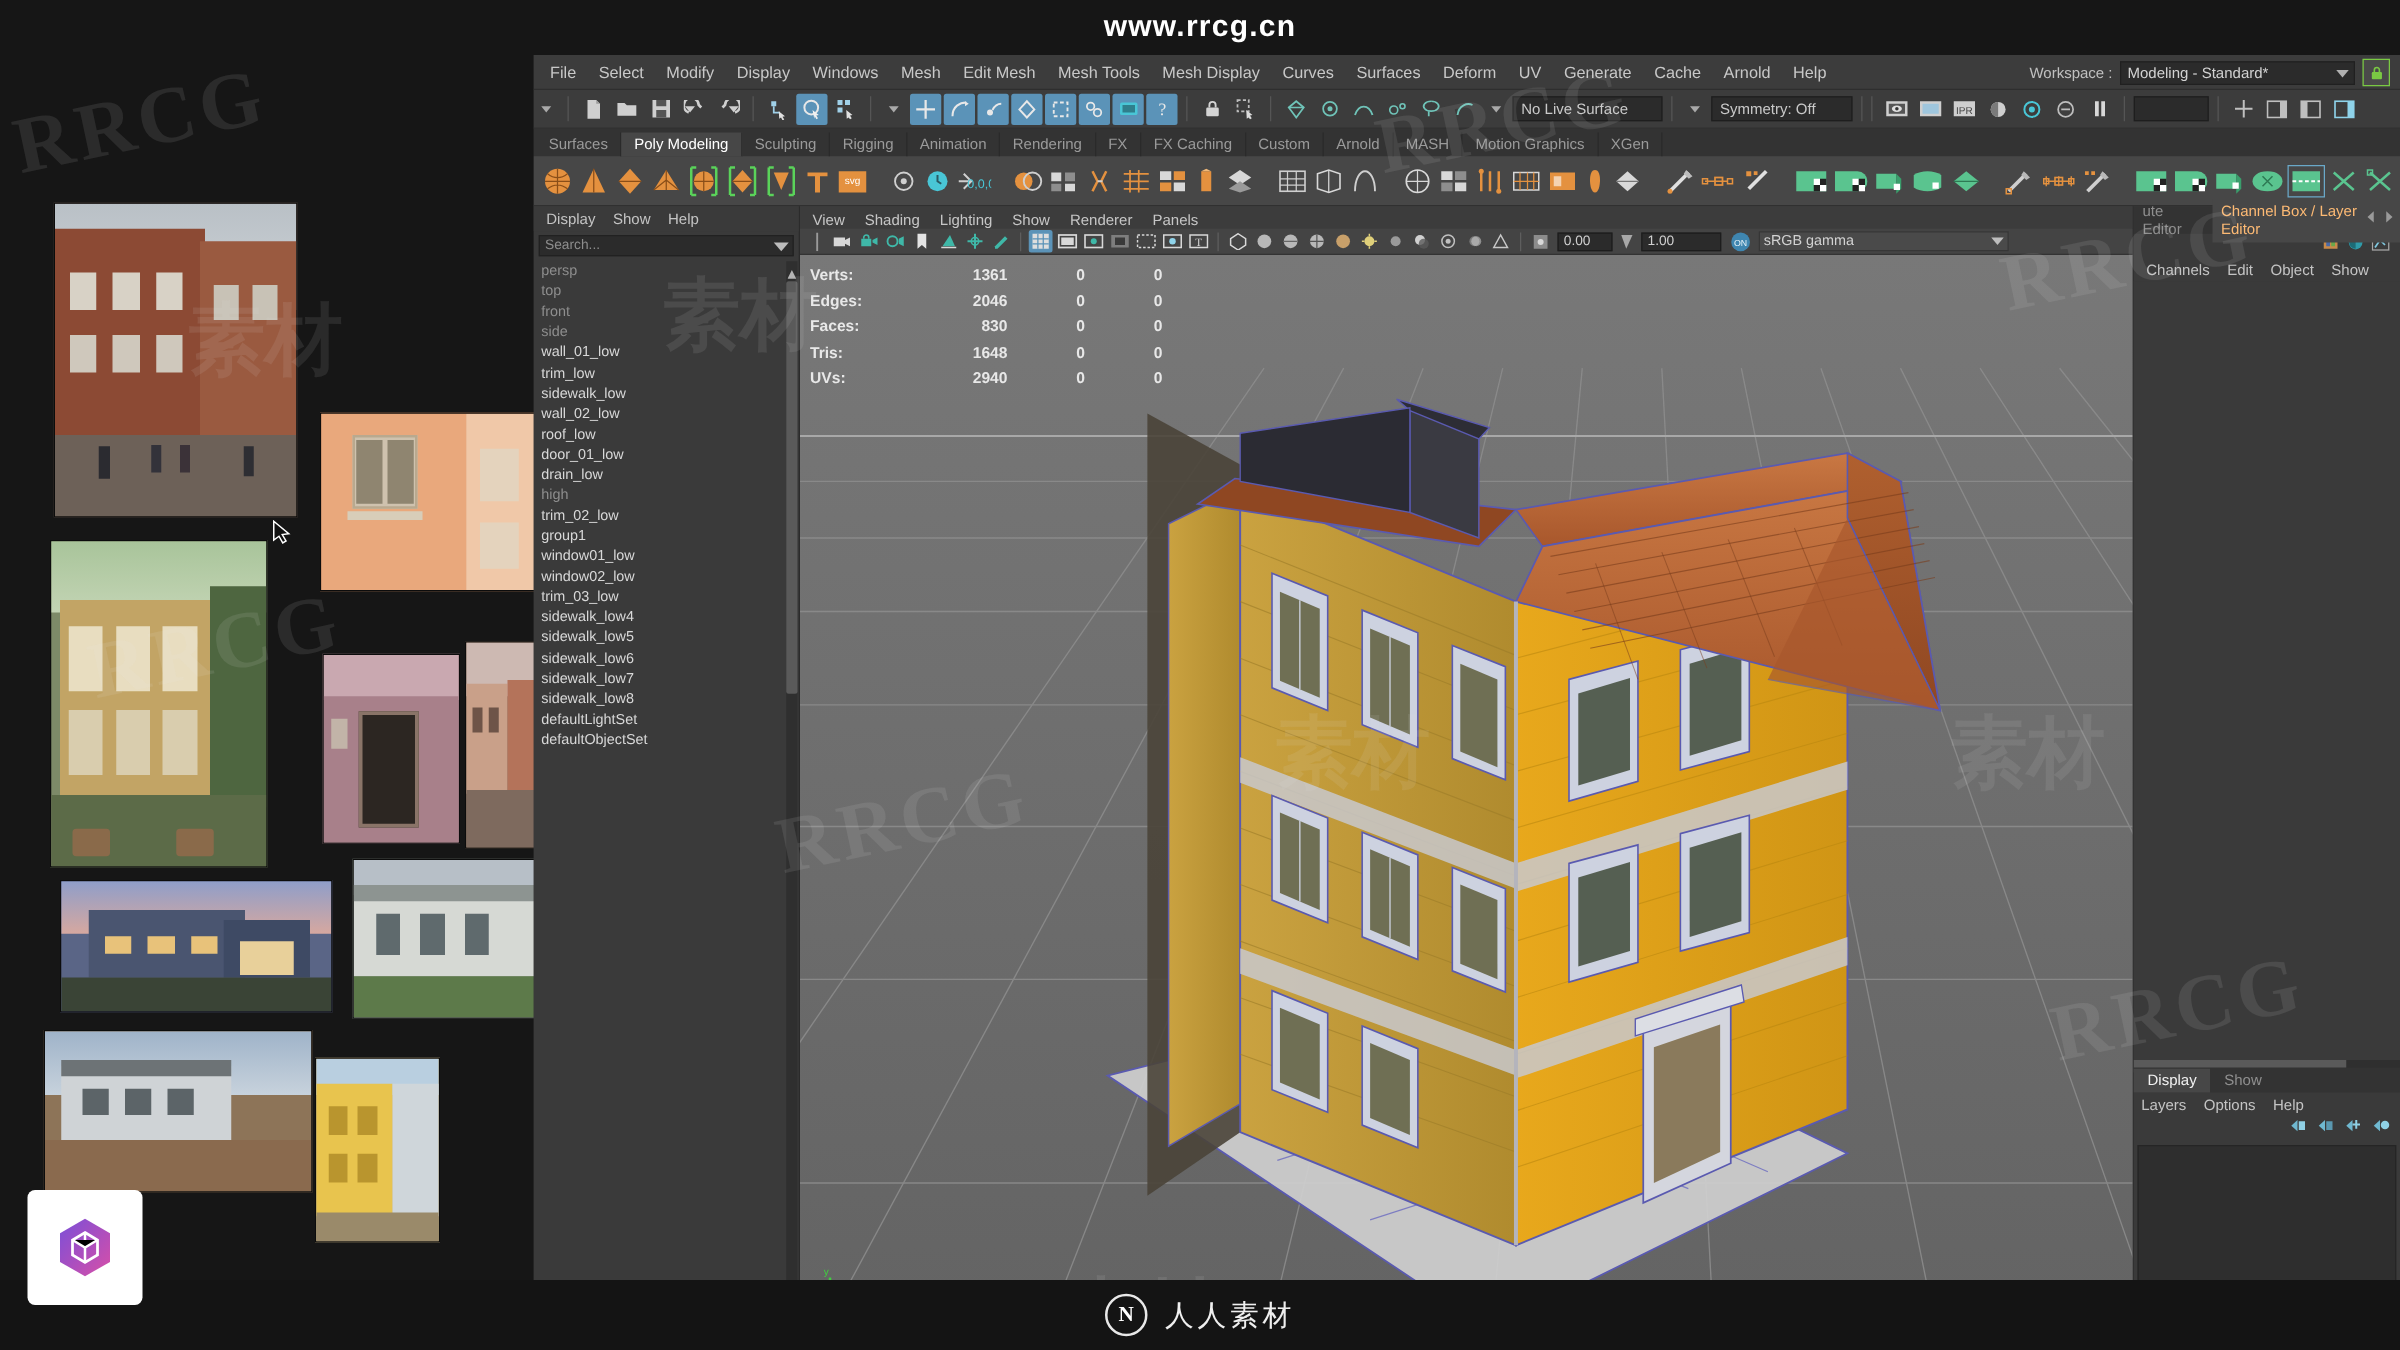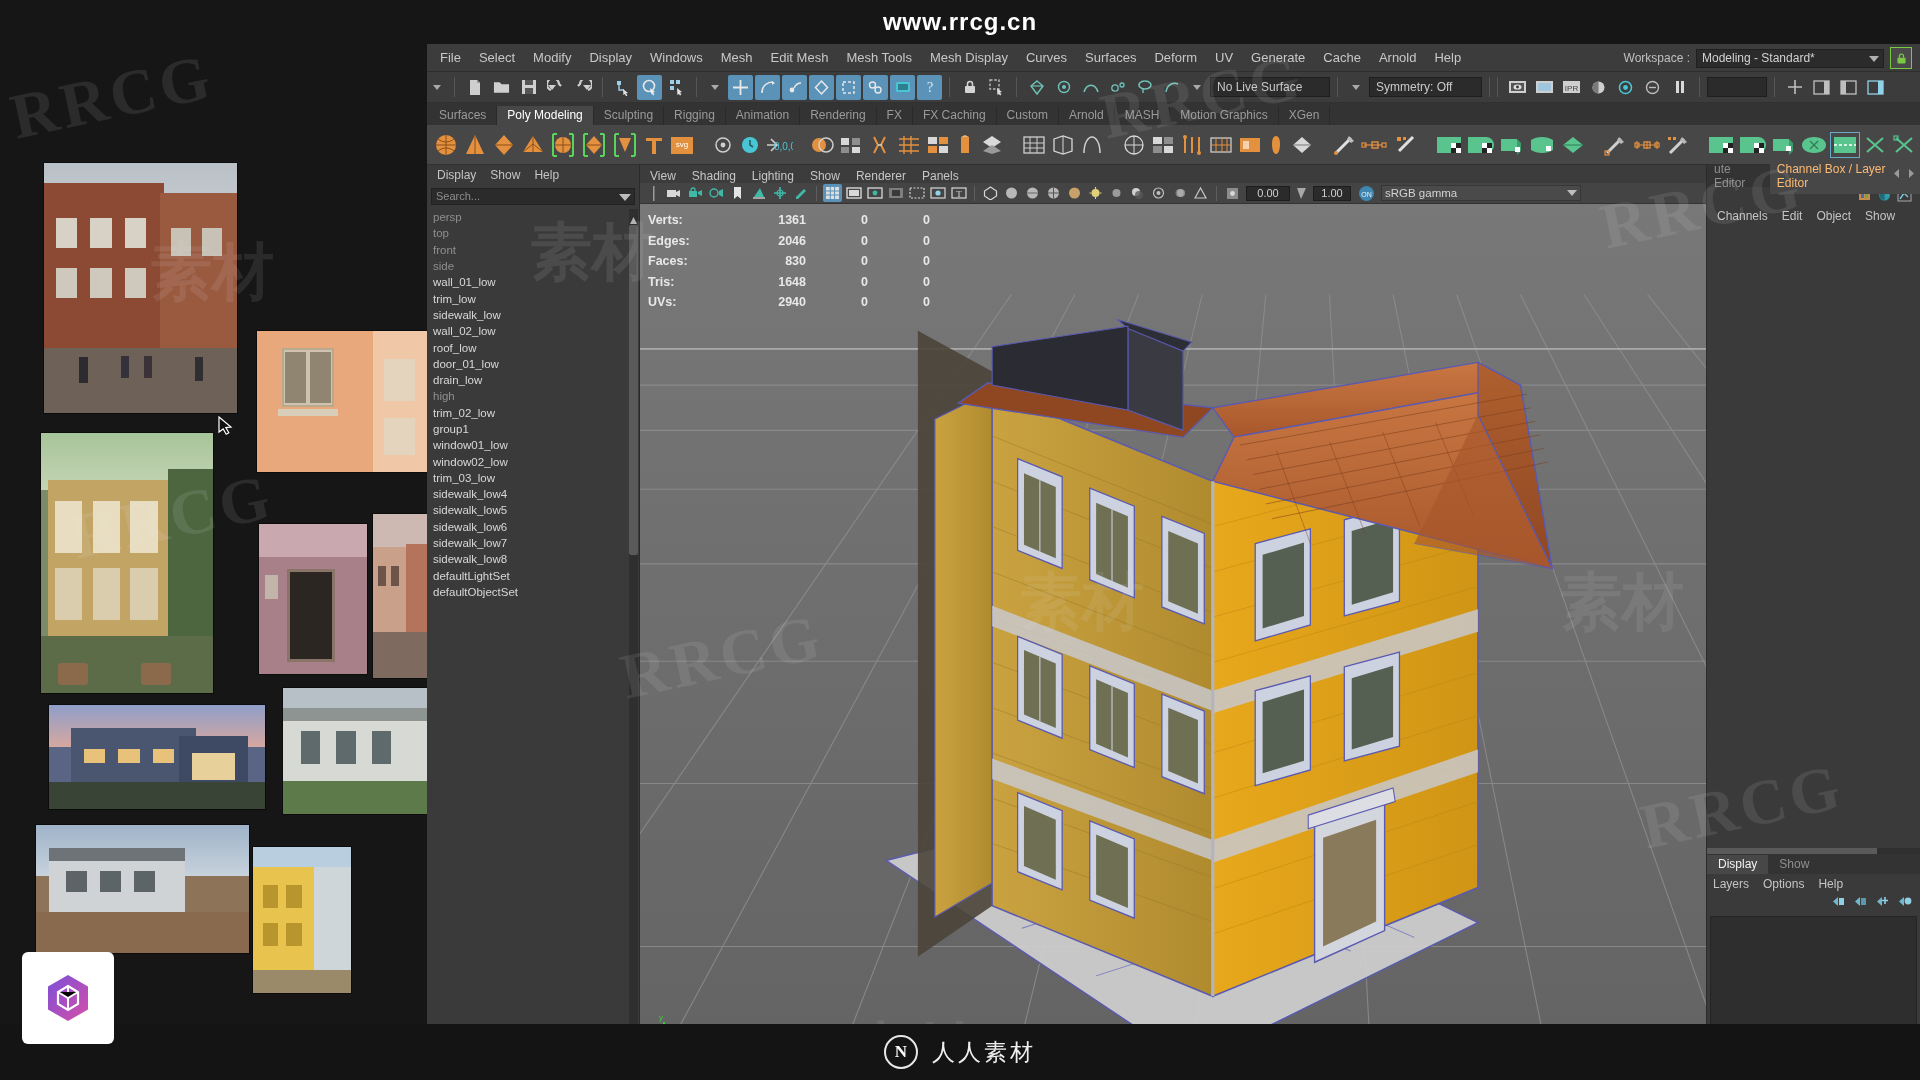--- a/index.html
+++ b/index.html
@@ -89,21 +89,21 @@
   #viewport { flex:1; position:relative; background:#3c3c3c; border-right:1px solid #2b2b2b; }
   .vp-menu { height:18px; display:flex; align-items:flex-end; gap:16px; padding-left:10px;
              font-size:12px; color:#c6c6c6; background:#3c3c3c; }
   .vp-icons { height:21px; background:#444; display:flex; align-items:center; gap:2px;
               padding-left:4px; border-bottom:1px solid #333; }
   .vi { width:19px; height:18px; display:flex; align-items:center; justify-content:center;
         position:relative; border-radius:2px; }
   .vi.on { background:#5b93b8; }
   .vi-sep { width:1px; height:15px; background:#5e5e5e; margin:0 4px; }
   .vp-field { height:15px; background:#2b2b2b; border:1px solid #1d1d1d; color:#d0d0d0;
-              font-size:11px; line-height:13px; padding:0 4px; text-align:center; }
+              font-size:11px; line-height:13px; padding:0 4px; text-align:left; }
   .cspace { height:16px; background:#4a4a4a; border:1px solid #363636; color:#d2d2d2;
             font-size:11.5px; line-height:14px; padding:0 3px; position:relative; width:200px; }
   .cspace .cv { position:absolute; right:3px; top:4px; border-left:5px solid transparent;
                 border-right:5px solid transparent; border-top:6px solid #bdbdbd; }
 
   #gl { position:absolute; left:0; right:0; top:39px; bottom:0; overflow:hidden;
         background:#6e6e6e; }
   .hud { position:absolute; left:8px; top:6px; font-size:12.5px; font-weight:bold;
          color:#e8e8e8; z-index:12; }
   .hud .row { display:flex; height:20.5px; align-items:center; }
@@ -1100,21 +1100,21 @@
               <circle cx="6.5" cy="6.5" r="2.4" fill="#d8d8d8"></circle>
             </svg>
           </div>
         <div class="vp-field" style="width:44px; margin-left:2px;">
           <span>0.00</span></div>
         <div class="vi">
           <svg width="11" height="13" viewBox="0 0 11 13">
               <path d="M1 1h9l-5 11z" fill="#a8a8a8"></path>
             </svg>
           </div>
-        <div class="vp-field" style="width:38px;">
+        <div class="vp-field" style="width:64px;">
           <span>1.00</span></div>
         <div class="vi" style="margin-left:4px;">
           <svg width="17" height="17" viewBox="0 0 17 17">
               <circle cx="8.5" cy="8.5" r="7.5" fill="#3f86b0"></circle>
               <text x="8.5" y="12" text-anchor="middle" font-size="7" fill="#e8f4fa" font-family="Liberation Sans, sans-serif">ON</text>
             </svg>
           </div>
         <div class="cspace" style="margin-left:3px;">
           <span>sRGB gamma</span>
           <span class="cv"></span>

